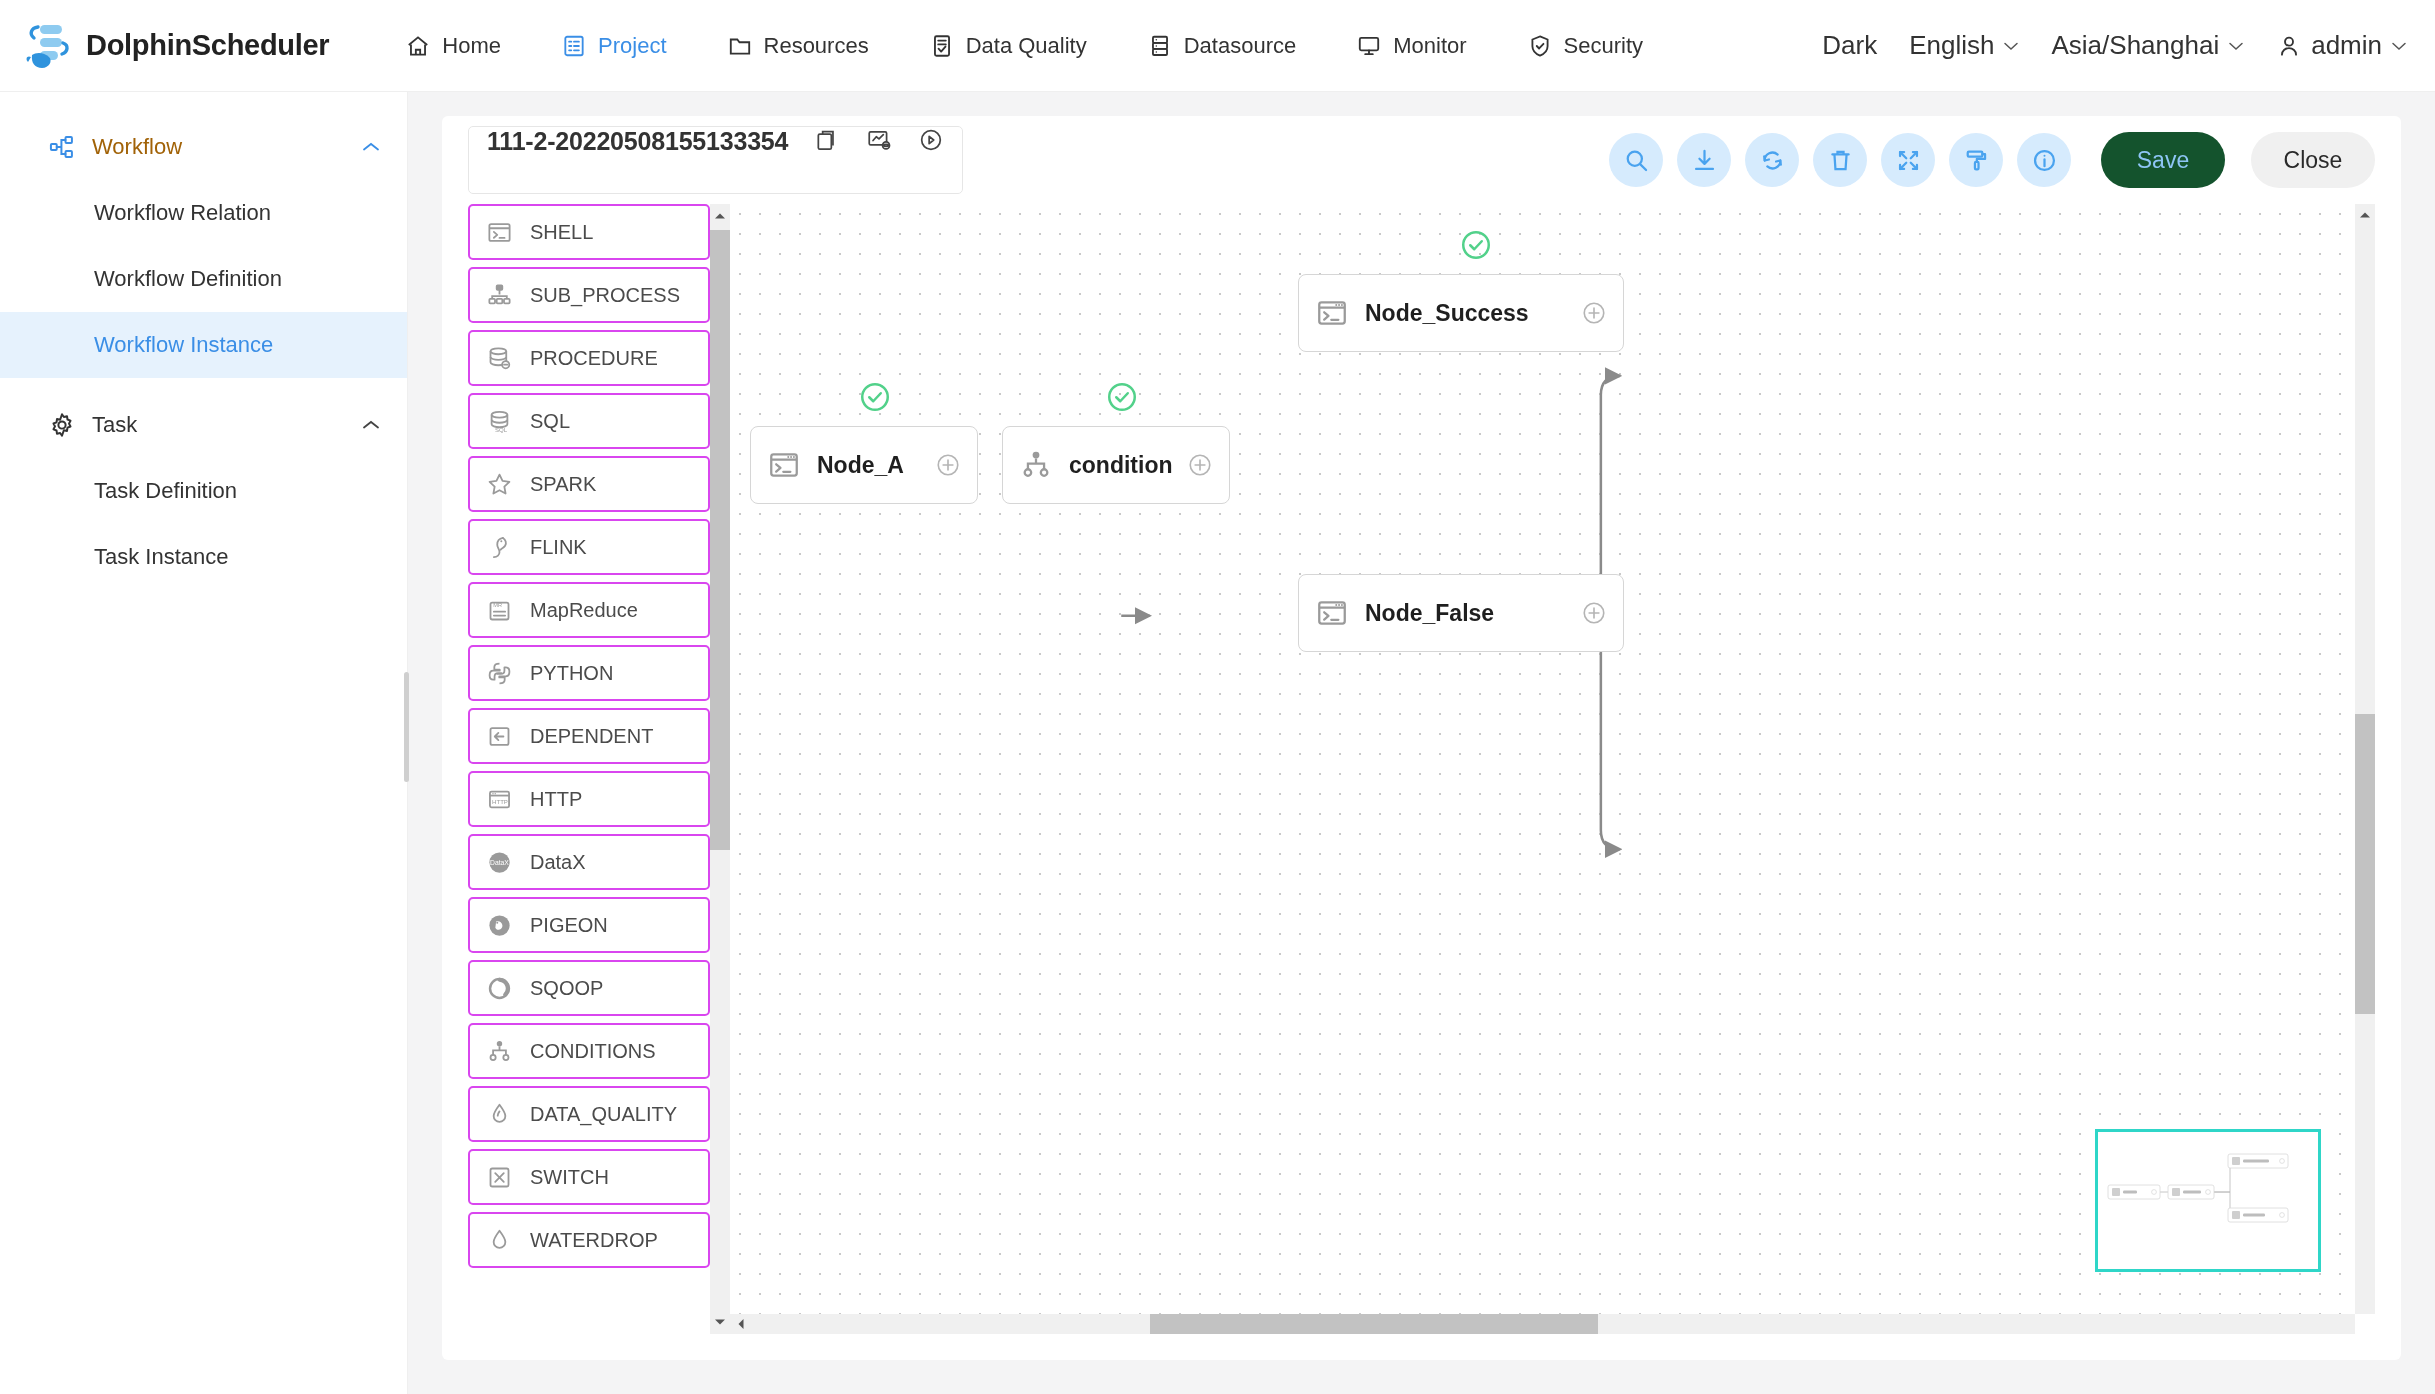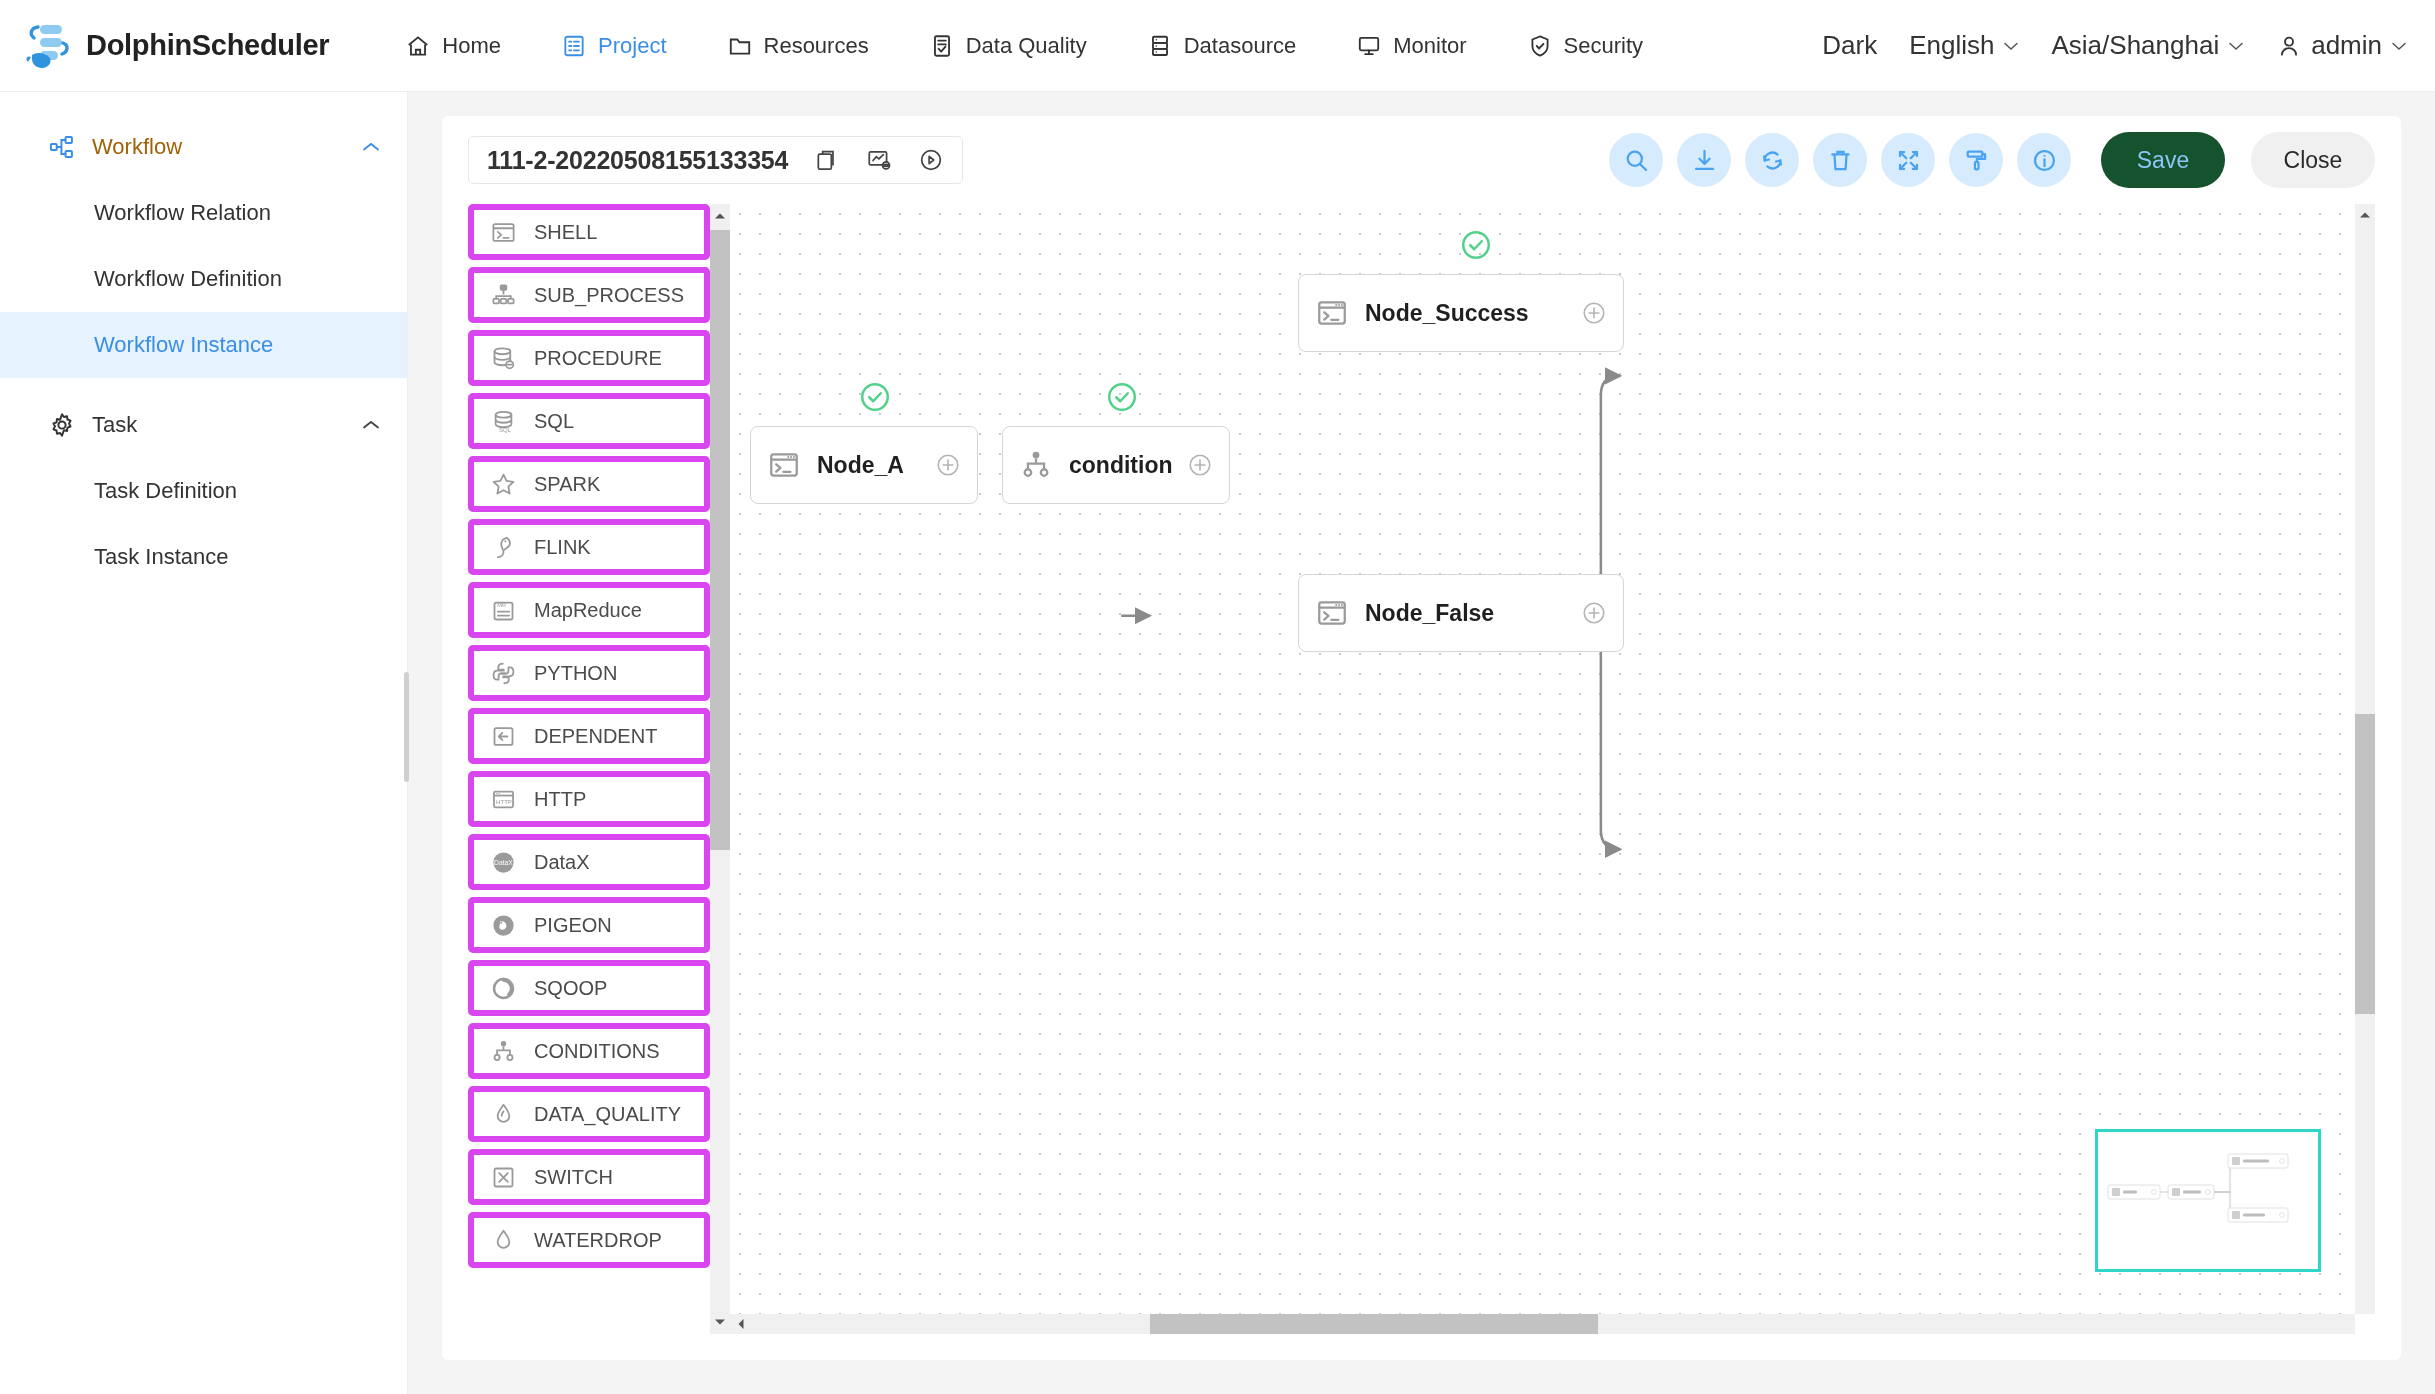--- a/index.html
+++ b/index.html
@@ -84,23 +84,23 @@
     background: #fff; border-radius: 6px; flex: 1;
     display: flex; flex-direction: column; overflow: hidden;
   }
 
   
   .toolbar {
     height: 88px; display: flex; align-items: center;
     padding: 0 26px 0 26px;
   }
   .title-box {
-    display: flex; align-items: center; gap: 0;
+    display: flex; align-items: flex-start; gap: 0;
     border: 1px solid #e6e6e6; border-radius: 5px;
-    height: 48px; padding: 0 18px;
+    height: 68px; padding: 0 18px;
   }
   .title-text { font-size: 25px; font-weight: 700; color: #333; letter-spacing: -0.2px; }
   .title-box .tico { width: 26px; height: 26px; margin-left: 26px; cursor: pointer; }
   .tb-right { margin-left: auto; display: flex; align-items: center; gap: 14px; }
   .rbtn {
     width: 54px; height: 54px; border-radius: 50%;
     background: #d6ebfd; display: flex; align-items: center; justify-content: center;
     cursor: pointer;
   }
   .rbtn svg { width: 27px; height: 27px; }
@@ -117,21 +117,21 @@
 
   
   .palette {
     width: 262px; flex: 0 0 262px; position: relative;
     border-right: 0; overflow: hidden;
   }
   .palette-list { position: absolute; inset: 0 20px 0 0; overflow: hidden; }
   .task-card {
     display: flex; align-items: center;
     height: 56px; margin-bottom: 7px;
-    border: 6px solid #d946ef; border-radius: 5px;
+    border: 2px solid #d946ef; border-radius: 5px;
     padding: 0 16px; background: #fff; cursor: grab;
   }
   .task-card .tkico { width: 27px; height: 27px; flex: 0 0 27px; margin-right: 17px; }
   .task-card .tklabel { font-size: 20px; color: #4b4b4b; white-space: nowrap; }
   .pal-scroll {
     position: absolute; right: 0; top: 0; bottom: 0; width: 20px;
     background: #f0f0f0;
   }
   .pal-arrow {
     position: absolute; left: 0; width: 20px; height: 20px;

